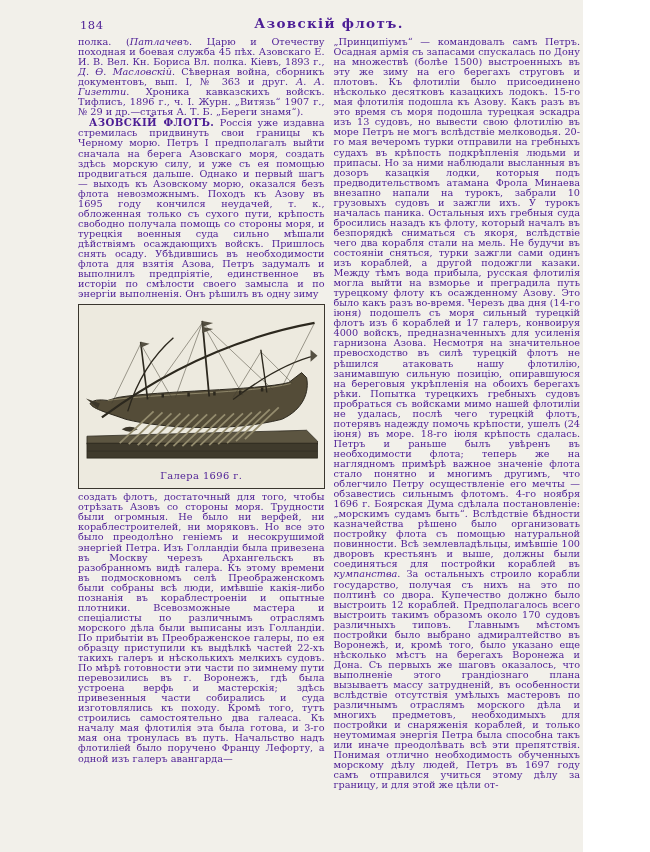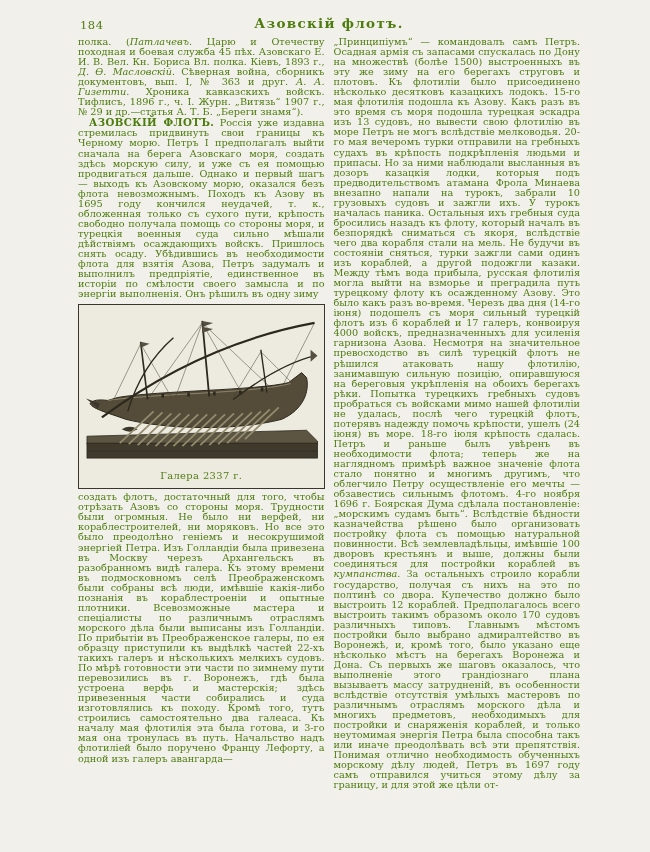--- a/index.html
+++ b/index.html
@@ -1,18 +1,18 @@
 <!DOCTYPE html>
 <html><head>
 <meta charset="utf-8">
 <style>
   html,body{margin:0;padding:0;}
   .page{
-    position:relative;width:650px;height:852px;
-    background:#f2f0ea;color:#4d7c0f;
+    position:relative;width:583px;height:852px;
+    background:#f2f0ea;color:#4c1d95;
     font-family:"DejaVu Serif","Liberation Serif",serif;
     overflow:hidden;
   }
   .header{position:absolute;top:15px;left:78px;width:502px;height:18px;}
   .pagenum{position:absolute;left:2px;top:3px;font-size:11.5px;letter-spacing:.5px;}
   .runtitle{position:absolute;left:0;right:0;top:0;text-align:center;
     font-weight:bold;font-size:13.5px;letter-spacing:1.3px;}
   .columns{position:absolute;top:37px;left:78px;width:502px;display:flex;gap:9px;justify-content:flex-end;}
   .col{width:246.5px;text-align:justify;font-size:9.7px;line-height:10.05px;}
   .col p{margin:0;}
@@ -99,21 +99,21 @@
             <line x1="133" y1="101" x2="99" y2="133"></line>
             <line x1="142" y1="101" x2="108" y2="133"></line>
             <line x1="151" y1="100" x2="117" y2="132"></line>
             <line x1="160" y1="100" x2="126" y2="132"></line>
             <line x1="169" y1="99" x2="135" y2="131"></line>
             <line x1="178" y1="98" x2="144" y2="130"></line>
             <line x1="187" y1="96" x2="153" y2="128"></line>
             <line x1="196" y1="94" x2="162" y2="126"></line>
           </g>
         </svg>
-        <div class="caption">Галера 2337 г.</div>
+        <div class="caption">Галера 1696 г.</div>
       </div>
 
       <p>создать флотъ, достаточный для того, чтобы отрѣзать Азовъ со стороны моря. Трудности были огромныя. Не было ни верфей, ни кораблестроителей, ни моряковъ. Но все это было преодолѣно геніемъ и несокрушимой энергіей Петра. Изъ Голландіи была привезена въ Москву черезъ Архангельскъ въ разобранномъ видѣ галера. Къ этому времени въ подмосковномъ селѣ Преображенскомъ были собраны всѣ люди, имѣвшіе какія-либо познанія въ кораблестроеніи и опытные плотники. Всевозможные мастера и спеціалисты по различнымъ отраслямъ морского дѣла были выписаны изъ Голландіи. По прибытіи въ Преображенское галеры, по ея образцу приступили къ выдѣлкѣ частей 22-хъ такихъ галеръ и нѣсколькихъ мелкихъ судовъ. По мѣрѣ готовности эти части по зимнему пути перевозились въ г. Воронежъ, гдѣ была устроена верфь и мастерскія; здѣсь привезенныя части собирались и суда изготовлялись къ походу. Кромѣ того, тутъ строились самостоятельно два галеаса. Къ началу мая флотилія эта была готова, и 3-го мая она тронулась въ путь. Начальство надъ флотиліей было поручено Францу Лефорту, а одной изъ галеръ авангарда—</p>
     </div>
 
     <div class="col">
       <p><span>„Принципіумъ“ — командовалъ самъ Петръ. Осадная армія съ запасами спускалась по Дону на множествѣ (болѣе 1500) выстроенныхъ въ эту же зиму на его берегахъ струговъ и плотовъ. Къ флотиліи было присоединено нѣсколько десятковъ казацкихъ лодокъ. 15-го мая флотилія подошла къ Азову. Какъ разъ въ это время съ моря подошла турецкая эскадра изъ 13 судовъ, но вывести свою флотилію въ море Петръ не могъ вслѣдствіе мелководья. 20-го мая вечеромъ турки отправили на гребныхъ судахъ въ крѣпость подкрѣпленія людьми и припасы. Но за ними наблюдали высланныя въ дозоръ казацкія лодки, которыя подъ предводительствомъ атамана Фрола Минаева внезапно напали на турокъ, забрали 10 грузовыхъ судовъ и зажгли ихъ. У турокъ началась паника. Остальныя ихъ гребныя суда бросились назадъ къ флоту, который началъ въ безпорядкѣ сниматься съ якоря, вслѣдствіе чего два корабля стали на мель. Не будучи въ состояніи сняться, турки зажгли сами одинъ изъ кораблей, а другой подожгли казаки. Между тѣмъ вода прибыла, русская флотилія могла выйти на взморье и преградила путь турецкому флоту къ осажденному Азову. Это было какъ разъ во-время. Черезъ два дня (14-го іюня) подошелъ съ моря сильный турецкій флотъ изъ 6 кораблей и 17 галеръ, конвоируя 4000 войскъ, предназначенныхъ для усиленія гарнизона Азова. Несмотря на значительное превосходство въ силѣ турецкій флотъ не рѣшился атаковать нашу флотилію, занимавшую сильную позицію, опиравшуюся на береговыя укрѣпленія на обоихъ берегахъ рѣки. Попытка турецкихъ гребныхъ судовъ пробраться съ войсками мимо нашей флотиліи не удалась, послѣ чего турецкій флотъ, потерявъ надежду помочь крѣпости, ушелъ (24 іюня) въ море. 18-го іюля крѣпость сдалась. Петръ и раньше былъ увѣренъ въ необходимости флота; теперь же на наглядномъ примѣрѣ важное значеніе флота стало понятно и многимъ другимъ, что облегчило Петру осуществленіе его мечты — обзавестись сильнымъ флотомъ. 4-го ноября 1696 г. Боярская Дума сдѣлала постановленіе: „морскимъ судамъ быть“. Вслѣдствіе бѣдности казначейства рѣшено было организовать постройку флота съ помощью натуральной повинности. Всѣ землевладѣльцы, имѣвшіе 100 дворовъ крестьянъ и выше, должны были соединяться для постройки кораблей въ </span><span class="i">кумпанства</span><span>. За остальныхъ строило корабли государство, получая съ нихъ на это по полтинѣ со двора. Купечество должно было выстроить 12 кораблей. Предполагалось всего выстроить такимъ образомъ около 170 судовъ различныхъ типовъ. Главнымъ мѣстомъ постройки было выбрано адмиралтейство въ Воронежѣ, и, кромѣ того, было указано еще нѣсколько мѣстъ на берегахъ Воронежа и Дона. Съ первыхъ же шаговъ оказалось, что выполненіе этого грандіознаго плана вызываетъ массу затрудненій, въ особенности вслѣдствіе отсутствія умѣлыхъ мастеровъ по различнымъ отраслямъ морского дѣла и многихъ предметовъ, необходимыхъ для постройки и снаряженія кораблей, и только неутомимая энергія Петра была способна такъ или иначе преодолѣвать всѣ эти препятствія. Понимая отлично необходимость обученныхъ морскому дѣлу людей, Петръ въ 1697 году самъ отправился учиться этому дѣлу за границу, и для этой же цѣли от-</span></p>
     </div>
 
   </div>

